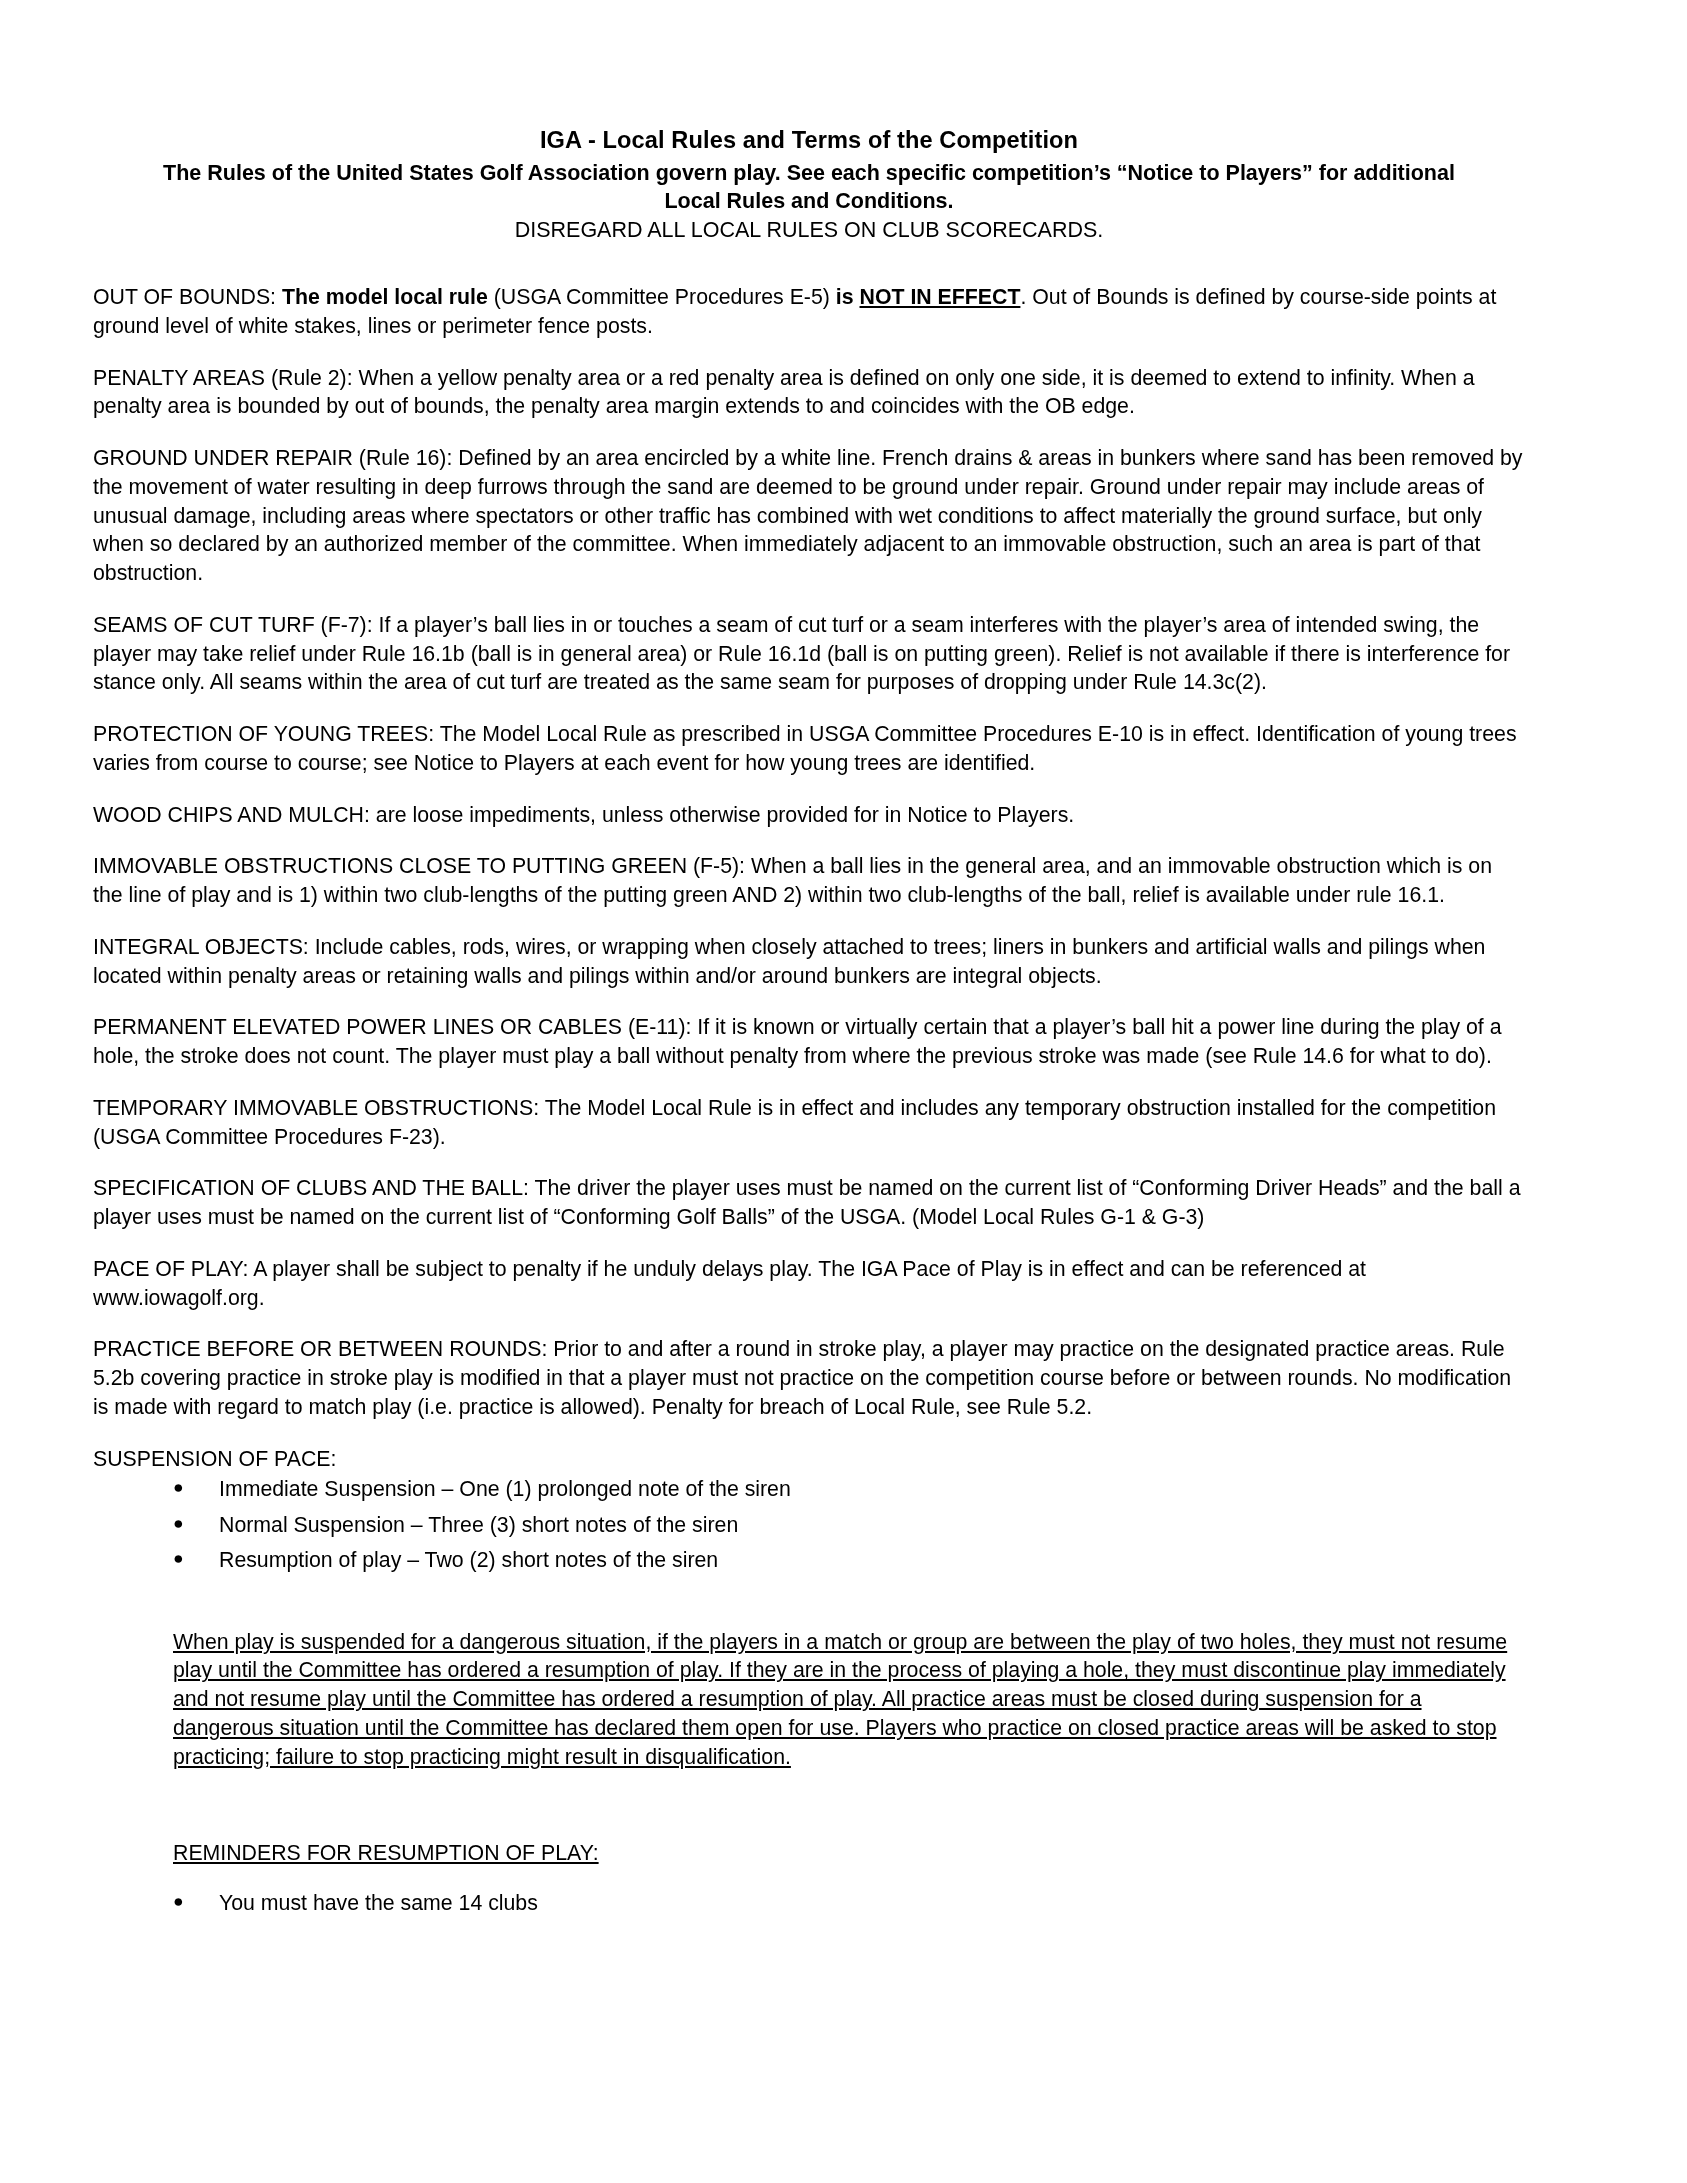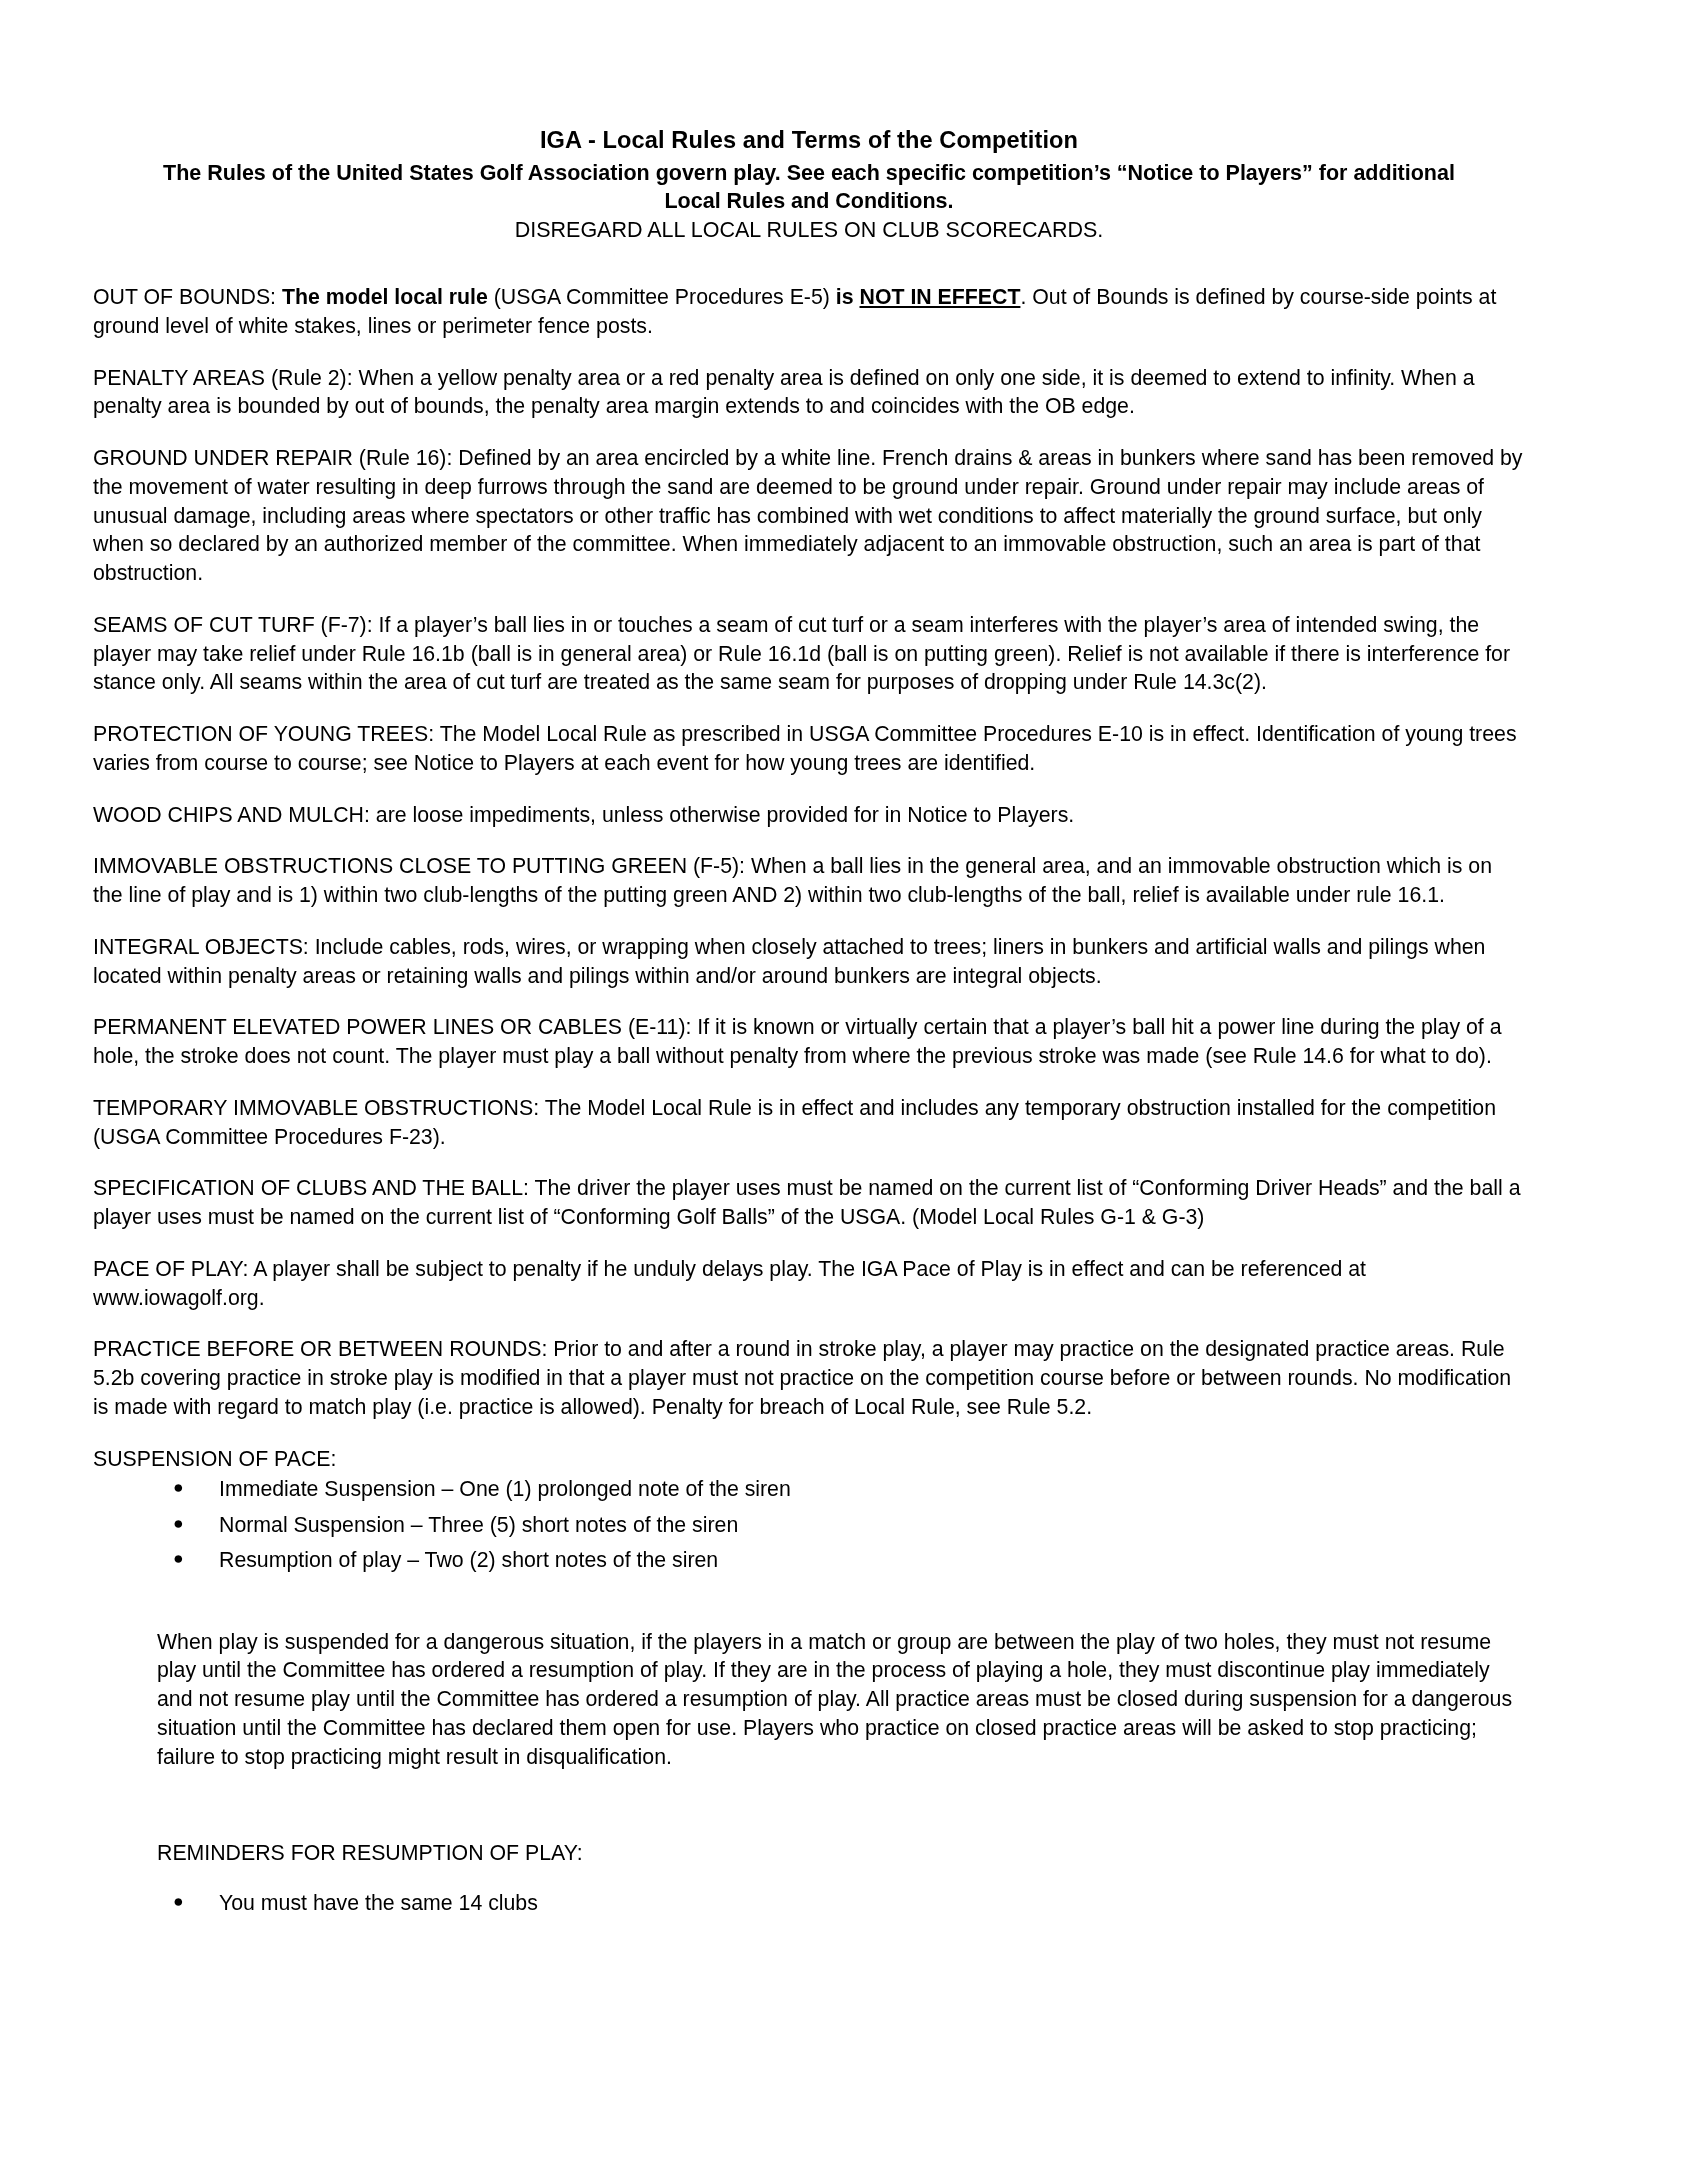--- a/index.html
+++ b/index.html
@@ -65,23 +65,24 @@
     padding-left: 46px;
   }
   ul.notes li .bullet {
     position: absolute;
     left: 0;
     top: -0.8px;
     font-size: 17.7px;
     line-height: 1.5;
   }
   .indented {
-    margin-left: 64px;
+    margin-left: 80px;
     font-size: 21.3px;
     line-height: 1.35;
+    text-decoration: underline;
   }
   .section-label {
     font-size: 21.3px;
     line-height: 1.35;
     margin: 0;
   }
   .gap-md { height: 25px; }
 </style>
 </head>
 <body>
@@ -117,21 +118,21 @@
     <p class="rule">SPECIFICATION OF CLUBS AND THE BALL: The driver the player uses must be named on the current list of “Conforming Driver Heads” and the ball a player uses must be named on the current list of “Conforming Golf Balls” of the USGA. (Model Local Rules G-1 &amp; G-3)</p>
 
     <p class="rule">PACE OF PLAY:  A player shall be subject to penalty if he unduly delays play.  The IGA Pace of Play is in effect and can be referenced at www.iowagolf.org.</p>
 
     <p class="rule">PRACTICE BEFORE OR BETWEEN ROUNDS: Prior to and after a round in stroke play, a player may practice on the designated practice areas.  Rule 5.2b covering practice in stroke play is modified in that a player must not practice on the competition course before or between rounds.  No modification is made with regard to match play (i.e. practice is allowed). Penalty for breach of Local Rule, see Rule 5.2.</p>
 
     <div>
       <p class="section-label">SUSPENSION OF PACE:</p>
       <ul class="notes">
         <li><span class="bullet">●</span><span>Immediate Suspension – One (1) prolonged note of the siren</span></li>
-        <li><span class="bullet">●</span><span>Normal Suspension – Three (5) short notes of the siren</span></li>
+        <li><span class="bullet">●</span><span>Normal Suspension – Three (3) short notes of the siren</span></li>
         <li><span class="bullet">●</span><span>Resumption of play – Two (2) short notes of the siren</span></li>
       </ul>
       <div class="gap-md"></div>
       <p class="indented">When play is suspended for a dangerous situation, if the players in a match or group are between the play of two holes, they must not resume play until the Committee has ordered a resumption of play.  If they are in the process of playing a hole, they must discontinue play immediately and not resume play until the Committee has ordered a resumption of play.  All practice areas must be closed during suspension for a dangerous situation until the Committee has declared them open for use.  Players who practice on closed practice areas will be asked to stop practicing; failure to stop practicing might result in disqualification.</p>
     </div>
 
     <div class="gap-md"></div>
 
     <div>
       <p class="indented">REMINDERS FOR RESUMPTION OF PLAY:</p>

